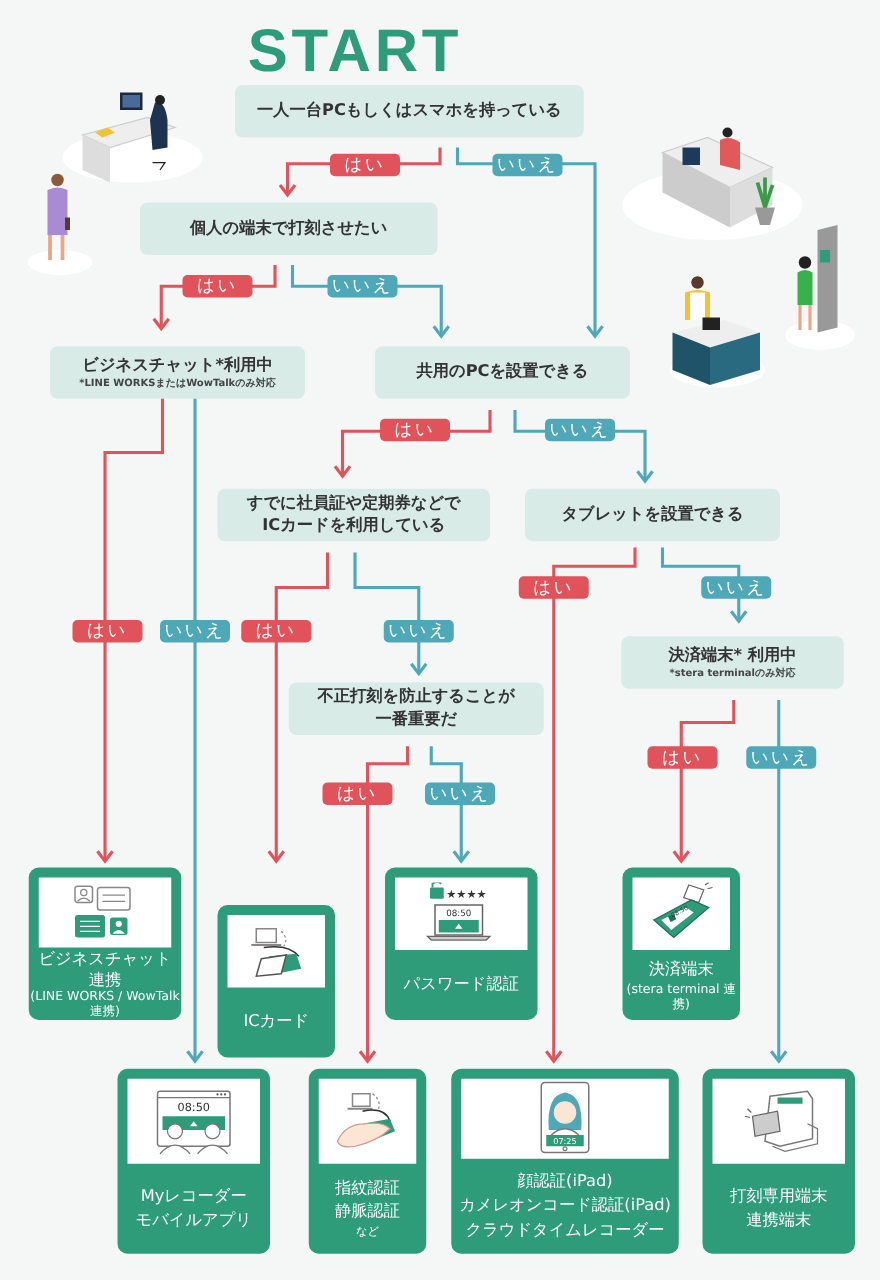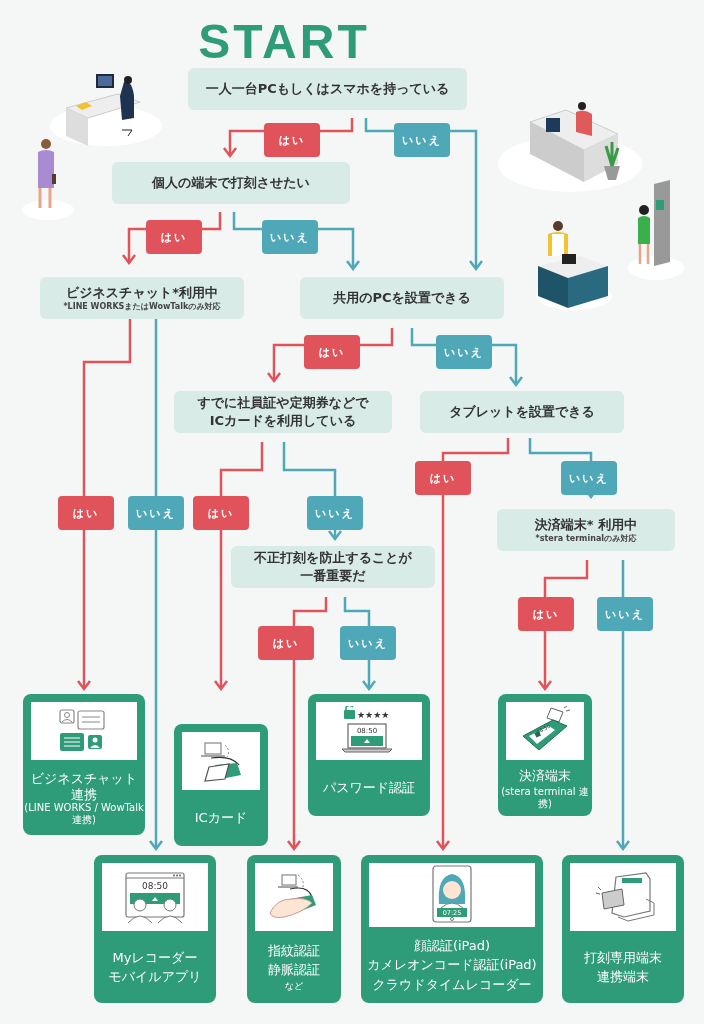--- a/index.html
+++ b/index.html
@@ -1,20 +1,20 @@
 <!DOCTYPE html>
 <html><head>
 <meta charset="utf-8">
 <style>
   html,body{margin:0;padding:0;}
   body{width:704px;height:1024px;background:#f5f7f7;position:relative;overflow:hidden;font-family:"DejaVu Sans",sans-serif;}
   .title{position:absolute;left:0;width:568px;top:14px;text-align:center;font-family:"Liberation Sans",sans-serif;font-weight:bold;font-size:48px;letter-spacing:3px;color:#2e9c79;}
   .q{position:absolute;background:#d8ebe7;border-radius:6px;color:#333;font-weight:bold;font-size:13px;display:flex;flex-direction:column;align-items:center;justify-content:center;text-align:center;line-height:1.35;}
   .q .note{font-size:8px;font-weight:bold;color:#444;line-height:1.2;}
-  .tag{position:absolute;height:34px;border-radius:4px;color:#fff;font-size:11px;font-weight:bold;display:flex;align-items:center;justify-content:center;letter-spacing:2px;}
+  .tag{position:absolute;height:18px;border-radius:4px;color:#fff;font-size:14px;font-weight:normal;display:flex;align-items:center;justify-content:center;letter-spacing:2px;}
   .yes{background:#e0535a;}
   .no{background:#4fa8b8;}
   .res{position:absolute;background:#2e9c79;border-radius:8px;color:#fff;text-align:center;display:flex;flex-direction:column;align-items:center;}
   .res .pic{background:#fff;margin:8px 8px 0 8px;align-self:stretch;display:flex;align-items:center;justify-content:center;}
   .res .lbl{flex:1;display:flex;flex-direction:column;align-items:center;justify-content:center;font-size:13px;line-height:1.5;}
   .res .sub{font-size:10px;line-height:1.2;}
   .res .nado{font-size:9px;}
   svg.lines{position:absolute;left:0;top:0;}
   .illu{position:absolute;}
 </style>
@@ -120,21 +120,21 @@
 <div class="tag no" style="left:128px;top:496px;width:56px;">いいえ</div>
 <div class="tag yes" style="left:193px;top:496px;width:56px;">はい</div>
 <div class="tag no" style="left:307px;top:496px;width:56px;">いいえ</div>
 <div class="tag yes" style="left:415px;top:461px;width:56px;">はい</div>
 <div class="tag no" style="left:561px;top:461px;width:56px;">いいえ</div>
 <div class="tag yes" style="left:518px;top:597px;width:56px;">はい</div>
 <div class="tag no" style="left:597px;top:597px;width:56px;">いいえ</div>
 <div class="tag yes" style="left:258px;top:626px;width:56px;">はい</div>
 <div class="tag no" style="left:340px;top:626px;width:56px;">いいえ</div>
 
-<div class="res" style="left:23px;top:694px;width:122px;height:141px;">
+<div class="res" style="left:23px;top:694px;width:122px;height:122px;">
   <div class="pic" style="height:58px;">
     <svg width="60" height="48" viewBox="0 0 60 48">
       <rect x="6" y="3" width="14" height="13" rx="2" fill="#fff" stroke="#888" stroke-width="1.2"></rect>
       <circle cx="13" cy="8" r="2.5" fill="none" stroke="#888"></circle>
       <path d="M8,15 Q13,10 18,15" fill="none" stroke="#888"></path>
       <rect x="24" y="4" width="26" height="18" rx="2" fill="#fff" stroke="#888" stroke-width="1.2"></rect>
       <line x1="28" y1="10" x2="46" y2="10" stroke="#888"></line>
         <line x1="28" y1="15" x2="46" y2="15" stroke="#888"></line>
       <rect x="6" y="26" width="24" height="18" rx="2" fill="#2e9c79"></rect>
       <line x1="10" y1="31" x2="26" y2="31" stroke="#fff"></line>

